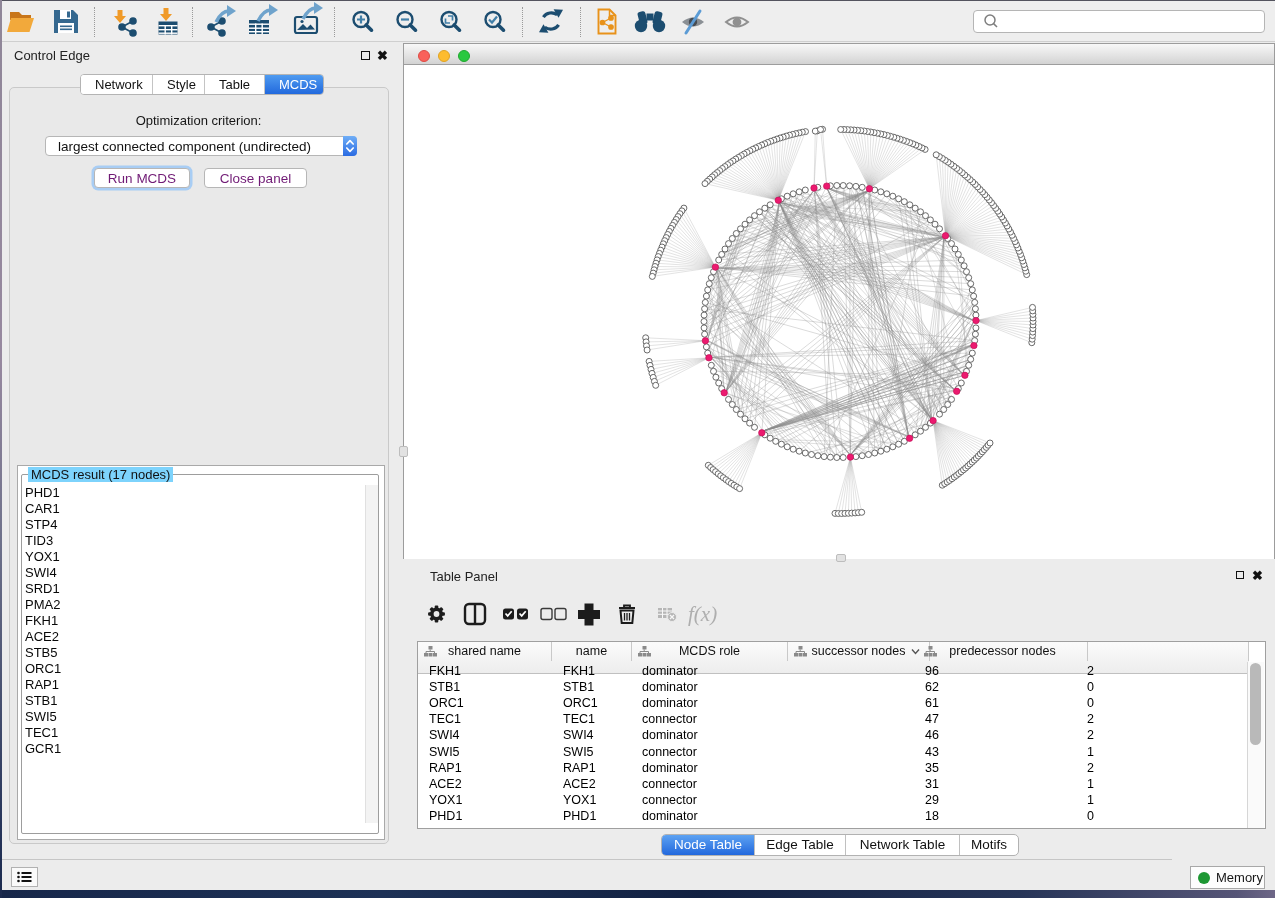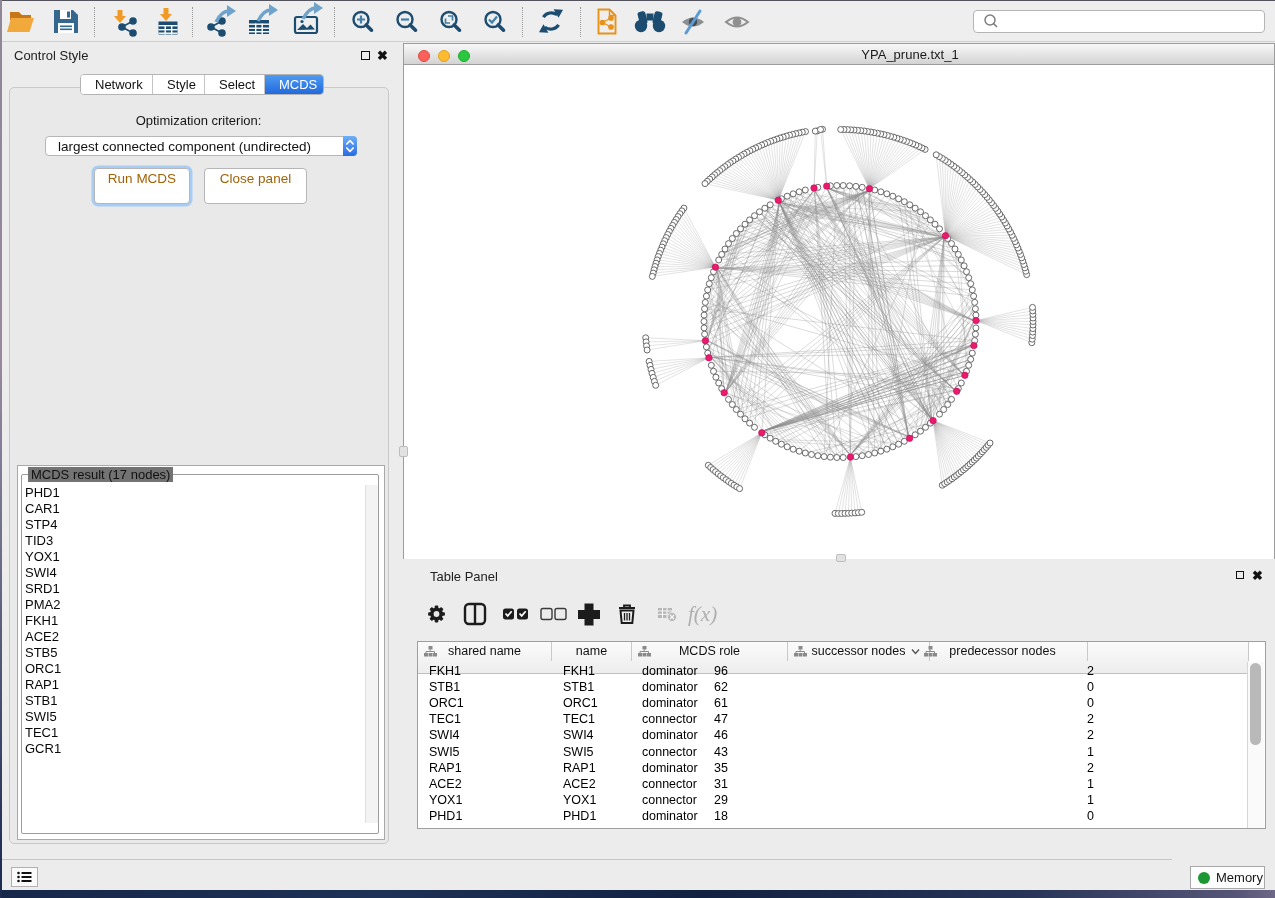--- a/index.html
+++ b/index.html
@@ -14,26 +14,26 @@
 #cpanel{left:2px;top:42px;width:395px;height:817px;background:#ececec}
 #cptitle{position:absolute;left:14px;top:48px;font-size:13px;color:#222}
 #cpbox{position:absolute;left:9px;top:87px;width:380px;height:757px;background:#e9e9e9;border:1px solid #c9c9c9;border-radius:5px;box-sizing:border-box}
 #tabs{position:absolute;left:80px;top:74px;height:19px;display:flex;border:1px solid #b4b4b4;border-radius:4px;overflow:hidden;background:#fff;z-index:3}
 #tabs .tab{padding:0 14px;line-height:19px;font-size:13px;color:#111;border-right:1px solid #c4c4c4;background:#fff}
 #tabs .tab.sel{background:linear-gradient(#4f9bf0,#2269dd);color:#fff;border-right:none}
 #optlab{position:absolute;left:0;top:113px;width:397px;text-align:center;font-size:13px;color:#161616}
 #dropdown{position:absolute;left:45px;top:136px;width:312px;height:20px;background:#fff;border:1px solid #b6b6b6;border-radius:4px;box-sizing:border-box}
 #dropdown .txt{position:absolute;left:12px;top:1px;line-height:17px;font-size:13.5px;color:#111}
 #dropdown .step{position:absolute;right:-1px;top:-1px;width:14px;height:20px;background:linear-gradient(#6faef7,#2a6be2);border-radius:0 4px 4px 0}
-.btn{position:absolute;height:36px;background:#fff;border:1px solid #b6b6b6;border-radius:4px;text-align:center;font-size:13.5px;color:#a16207;line-height:19px;box-sizing:border-box}
+.btn{position:absolute;height:20px;background:#fff;border:1px solid #b6b6b6;border-radius:4px;text-align:center;font-size:13.5px;color:#701a75;line-height:19px;box-sizing:border-box}
 #runbtn{left:94px;top:168px;width:96px;box-shadow:0 0 0 2.5px #a8cdf4}
 #closebtn{left:204px;top:168px;width:103px}
 #resultwrap{position:absolute;left:17px;top:465px;width:368px;height:375px;background:#fff;border:1px solid #a9a9a9;box-sizing:border-box}
 #groupbox{position:absolute;left:3px;top:8px;right:5px;bottom:5px;border:1px solid #9d9d9d;border-radius:2px}
-#grouptitle{position:absolute;left:6px;top:-8px;background:#737373;padding:0 3px;font-size:13px;color:#111}
+#grouptitle{position:absolute;left:6px;top:-8px;background:#7dd3fc;padding:0 3px;font-size:13px;color:#111}
 #mcdslist{position:absolute;left:7px;top:19px;font-size:13px;line-height:16px;color:#080808}
 #listscroll{position:absolute;left:347px;top:19px;width:12px;height:338px;background:#f3f3f3;border-left:1px solid #e0e0e0}
 
 #viewwin{left:403px;top:43px;width:872px;height:516px;background:#fff;border:1px solid #9c9c9c;box-sizing:border-box}
 #viewtitle{position:absolute;left:0;top:0;width:100%;height:21px;background:linear-gradient(#f8f8f8,#d3d3d3);border-bottom:1px solid #9d9d9d;box-sizing:border-box}
 #viewtitle .t{position:absolute;left:142px;right:0;top:3px;text-align:center;font-size:13px;color:#1a1a1a}
 .tl{position:absolute;top:6px;width:10px;height:10px;border-radius:50%}
 #netcanvas{position:absolute;left:0;top:21px;width:870px;height:494px;background:#fff}
 
 #hsplit{left:403px;top:559px;width:872px;height:4px;background:#ececec}
@@ -43,21 +43,21 @@
 #tpanel{left:403px;top:563px;width:872px;height:296px;background:#ececec}
 #tptitle{position:absolute;left:27px;top:6px;font-size:13px;color:#222}
 #ttoolbar{position:absolute;left:0;top:28px;width:872px;height:50px}
 #thetable{position:absolute;left:14px;top:78px;width:849px;height:188px;background:#fff;border:1px solid #9f9f9f;box-sizing:border-box}
 #thead{position:absolute;left:0;top:0;width:831px;height:32px;background:linear-gradient(#fbfbfb,#ededed);border-bottom:1px solid #c0c0c0;box-sizing:border-box}
 .hcell{position:absolute;top:0;height:19px;border-right:1px solid #c9c9c9;box-sizing:border-box;font-size:12.5px;color:#111;text-align:center;line-height:19px}
 .hicon{position:absolute;left:6px;top:4px}
 .trow{position:absolute;left:0;width:831px;height:16px;font-size:12.5px;line-height:16px;color:#000}
 .trow span{position:absolute}
 .c1{left:11px}.c2{left:145px}.c3{left:224px}
-.c4{left:296px;width:195px;text-align:left}.c5{left:520px;width:156px;text-align:right}
+.c4{left:326px;width:195px;text-align:right}.c5{left:520px;width:156px;text-align:right}
 #tscroll{position:absolute;right:1px;top:20px;width:16px;height:166px;background:#fafafa;border-left:1px solid #d6d6d6}
 #tthumb{position:absolute;left:2px;top:1px;width:11px;height:82px;background:#b9b9b9;border-radius:6px}
 
 #btabs{position:absolute;left:258px;top:271px;height:20px;display:flex;border:1px solid #b2b2b2;border-radius:5px;overflow:hidden;background:#fff}
 #btabs .bt{line-height:20px;font-size:13.5px;color:#111;border-right:1px solid #c0c0c0;text-align:center}
 #btabs .bt.sel{background:linear-gradient(#5da2f2,#2268dd);color:#fff}
 
 #statusbar{left:0;top:859px;width:1172px;height:31px;background:#ececec;border-top:1px solid #c6c6c6;box-sizing:border-box}
 #listbtn{position:absolute;left:11px;top:7px;width:27px;height:20px;background:#fafafa;border:1px solid #b1b1b1;box-sizing:border-box}
 #membtn{position:absolute;left:1190px;top:6px;width:75px;height:23px;background:#fdfdfd;border:1px solid #a8a8a8;box-sizing:border-box;font-size:13px;line-height:21px;text-align:left;padding-left:25px;color:#161616}
@@ -186,28 +186,28 @@
     </div>
   <div id="searchbox">
       <svg width="22" height="21" style="position:absolute;left:6px;top:0">
         <circle cx="10" cy="9" r="5" fill="none" stroke="#7e7e7e" stroke-width="1.5"></circle>
         <path d="M13.6 12.6 L17 16" stroke="#7e7e7e" stroke-width="1.5"></path>
       </svg>
     </div>
 </div>
 
 <div class="abs" id="cpanel"></div>
-<div class="abs" id="cptitle">Control Style</div>
+<div class="abs" id="cptitle">Control Edge</div>
 <div class="abs" style="left:361px;top:51px;width:9px;height:9px;border:1.5px solid #111;box-sizing:border-box"></div>
 <div class="abs" style="left:377px;top:48px;font-size:13px;font-weight:bold;color:#111">✖</div>
 <div class="abs" id="cpbox"></div>
 <div class="abs" id="tabs" style="position:absolute">
   <div class="tab" style="width:43px;text-align:center">Network</div>
   <div class="tab" style="width:23px;text-align:right">Style</div>
-  <div class="tab" style="width:31px;text-align:center">Select</div>
+  <div class="tab" style="width:31px;text-align:center">Table</div>
   <div class="tab sel" style="width:30px;text-align:center">MCDS</div>
 </div>
 <div class="abs" id="optlab">Optimization criterion:</div>
 <div class="abs" id="dropdown">
   <div class="txt">largest connected component (undirected)</div>
   <div class="step"><svg width="14" height="20">
         <path d="M3.8 8 L7 4.6 L10.2 8" stroke="#fff" stroke-width="1.7" fill="none" stroke-linecap="round" stroke-linejoin="round"></path>
         <path d="M3.8 12 L7 15.4 L10.2 12" stroke="#fff" stroke-width="1.7" fill="none" stroke-linecap="round" stroke-linejoin="round"></path>
       </svg></div>
 </div>
@@ -219,21 +219,20 @@
     </div>
   <div id="mcdslist">PHD1<br>CAR1<br>STP4<br>TID3<br>YOX1<br>SWI4<br>SRD1<br>PMA2<br>FKH1<br>ACE2<br>STB5<br>ORC1<br>RAP1<br>STB1<br>SWI5<br>TEC1<br>GCR1</div>
   <div id="listscroll"></div>
 </div>
 
 <div class="abs" id="viewwin">
   <div id="viewtitle">
     <div class="tl" style="left:14px;background:#f9615a;border:0.5px solid #dd4b44"></div>
     <div class="tl" style="left:34px;background:#fdbc2f;border:0.5px solid #e0a321"></div>
     <div class="tl" style="left:54px;background:#29c83f;border:0.5px solid #1fa82e"></div>
-    <div class="t">YPA_prune.txt_1</div>
   </div>
   <div id="netcanvas">
       <svg width="871" height="494" viewBox="0 0 871 494" style="position:absolute;left:0;top:0">
         <path d="M375.2 137.1L557.3 195M375.2 137.1L554.3 189.4M375.2 137.1L551 184M375.2 137.1L547.5 178.6M375.2 137.1L543.7 173.5M375.2 137.1L541.5 170.7M375.2 137.1L470.7 388M375.2 137.1L476.8 386.2M375.2 137.1L482.8 384.2M375.2 137.1L488.8 381.8M375.2 137.1L494.6 379.2M375.2 137.1L500.3 376.3M375.2 137.1L328.3 339.5M375.2 137.1L332.3 344.5M375.2 137.1L336.5 349.2M375.2 137.1L341 353.8M375.2 137.1L345.6 358.1M375.2 137.1L350.5 362.3M375.2 137.1L357.8 367.8M375.2 137.1L482.8 384.2M375.2 137.1L488.8 381.8M375.2 137.1L494.6 379.2M375.2 137.1L500.3 376.3M375.2 137.1L505.6 373.3M375.2 137.1L511.2 369.8M375.2 137.1L516.5 366.2M375.2 137.1L570.7 237.4M375.2 137.1L569.6 231.1M410.4 125L426.4 392.2M410.4 125L432.8 392.5M410.4 125L439.2 392.5M410.4 125L300.1 250.1M410.4 125L300 256.5M410.4 125L300.1 262.9M410.4 125L300.6 269.2M410.4 125L529.1 355.6M410.4 125L535.5 349.2M410.4 125L539.7 344.5M410.4 125L543.7 339.5M410.4 125L547.5 334.4M422.9 123.1L547.5 178.6M422.9 123.1L543.7 173.5M422.9 123.1L541.5 170.7M422.9 123.1L535.5 163.8M422.9 123.1L531 159.2M422.9 123.1L526.4 154.9M422.9 123.1L521.5 150.7M422.9 123.1L526.4 358.1M422.9 123.1L529.1 355.6M422.9 123.1L535.5 349.2M422.9 123.1L539.7 344.5M422.9 123.1L543.7 339.5M422.9 123.1L547.5 334.4M422.9 123.1L526.4 358.1M422.9 123.1L529.1 355.6M465 125.7L341 159.2M465 125.7L336.5 163.8M465 125.7L332.3 168.5M465 125.7L328.3 173.5M465 125.7L324.5 178.6M465 125.7L321 184M465 125.7L317.7 189.4M465 125.7L321 184M465 125.7L317.7 189.4M465 125.7L314.7 195M465 125.7L311.4 202.1M465 125.7L309.5 206.7M465 125.7L307.3 212.7M465 125.7L305.3 218.7M465 125.7L300 256.5M465 125.7L300.1 262.9M465 125.7L300.6 269.2M465 125.7L464.5 389.5M465 125.7L470.7 388M465 125.7L476.8 386.2M540 172L300.6 243.8M540 172L300.1 250.1M540 172L300 256.5M540 172L300.1 262.9M540 172L300.6 269.2M540 172L301.4 275.7M540 172L511.2 369.8M540 172L516.5 366.2M540 172L521.5 362.3M540 172L526.4 358.1M540 172L529.1 355.6M540 172L535.5 349.2M540 172L539.7 344.5M540 172L317.7 189.4M540 172L314.7 195M540 172L311.4 202.1M540 172L309.5 206.7M540 172L307.3 212.7M540 172L305.3 218.7M540 172L303.7 224.9M540 172L328.3 339.5M540 172L332.3 344.5M540 172L336.5 349.2M540 172L341 353.8M540 172L345.6 358.1M540 172L383.2 131.2M540 172L377.4 133.8M540 172L374.3 135.3M540 172L366.2 139.8M540 172L360.8 143.2M570 255.6L360.8 143.2M570 255.6L355.5 146.8M570 255.6L350.5 150.7M570 255.6L345.6 154.9M570 255.6L341 159.2M570 255.6L336.5 163.8M570 255.6L332.3 168.5M570 255.6L328.3 173.5M570 255.6L511.2 369.8M570 255.6L516.5 366.2M570 255.6L521.5 362.3M570 255.6L526.4 358.1M567.9 280.2L332.3 344.5M567.9 280.2L336.5 349.2M567.9 280.2L341 353.8M567.9 280.2L357.8 367.8M567.9 280.2L360.8 369.8M567.9 280.2L366.2 373.2M567.9 280.2L371.7 376.3M567.9 280.2L377.4 379.2M559.1 309.5L410 123M559.1 309.5L401.3 125M559.1 309.5L395.2 126.8M559.1 309.5L389.2 128.8M559.1 309.5L383.2 131.2M559.1 309.5L377.4 133.8M559.1 309.5L374.3 135.3M559.1 309.5L301.3 237.4M551 325.3L360.8 143.2M551 325.3L355.5 146.8M551 325.3L350.5 150.7M551 325.3L374.3 135.3M551 325.3L366.2 139.8M551 325.3L360.8 143.2M551 325.3L355.5 146.8M551 325.3L350.5 150.7M551 325.3L357.8 367.8M551 325.3L360.8 369.8M527.7 354.2L505.8 139.8M527.7 354.2L500.3 136.7M527.7 354.2L494.6 133.8M527.7 354.2L360.8 143.2M527.7 354.2L355.5 146.8M527.7 354.2L350.5 150.7M527.7 354.2L395.2 126.8M527.7 354.2L389.2 128.8M527.7 354.2L383.2 131.2M527.7 354.2L377.4 133.8M527.7 354.2L374.3 135.3M527.7 354.2L366.2 139.8M527.7 354.2L360.8 143.2M527.7 354.2L355.5 146.8M527.7 354.2L321 184M527.7 354.2L317.7 189.4M504.6 371.6L301.4 275.7M504.6 371.6L302.4 281.9M504.6 371.6L303.7 288.1M504.6 371.6L304.9 292.8M504.6 371.6L465.4 123.7M504.6 371.6L458.2 122.3M504.6 371.6L451.9 121.4M504.6 371.6L445.6 120.8M504.6 371.6L439.2 120.5M504.6 371.6L465.4 123.7M504.6 371.6L458.2 122.3M504.6 371.6L451.9 121.4M446.3 390.1L309.5 206.7M446.3 390.1L307.3 212.7M446.3 390.1L305.3 218.7M446.3 390.1L303.7 224.9M446.3 390.1L302.4 231.1M446.3 390.1L301.3 237.4M446.3 390.1L571.9 250.1M446.3 390.1L571.4 243.8M446.3 390.1L570.7 237.4M446.3 390.1L571.4 269.2M446.3 390.1L571.9 262.9M446.3 390.1L572 255.6M446.3 390.1L571.9 250.1M446.3 390.1L571.4 243.8M446.3 390.1L570.7 237.4M446.3 390.1L569.6 231.1M446.3 390.1L568.3 224.9M446.3 390.1L451.9 121.4M446.3 390.1L445.6 120.8M446.3 390.1L439.2 120.5M358.9 366.1L557.3 318M358.9 366.1L560.9 310.3M358.9 366.1L562.5 306.3M358.9 366.1L564.7 300.3M358.9 366.1L566.7 294.3M358.9 366.1L568.3 288.1M358.9 366.1L560.9 310.3M358.9 366.1L562.5 306.3M358.9 366.1L564.7 300.3M358.9 366.1L566.7 294.3M358.9 366.1L568.3 288.1M358.9 366.1L569.9 280.6M358.9 366.1L570.7 275.6M358.9 366.1L560.9 310.3M358.9 366.1L562.5 306.3M358.9 366.1L564.7 300.3M358.9 366.1L566.7 294.3M358.9 366.1L568.3 288.1M358.9 366.1L569.9 280.6M358.9 366.1L570.7 275.6M321.9 326.7L422.7 121.1M321.9 326.7L413.8 122.3M321.9 326.7L410 123M321.9 326.7L401.3 125M321.9 326.7L395.2 126.8M321.9 326.7L389.2 128.8M321.9 326.7L383.2 131.2M321.9 326.7L377.4 133.8M321.9 326.7L488.8 131.2M321.9 326.7L482.8 128.8M321.9 326.7L476.8 126.8M321.9 326.7L470.7 125M321.9 326.7L465.4 123.7M321.9 326.7L458.2 122.3M306.9 292.3L568.3 288.1M306.9 292.3L569.9 280.6M306.9 292.3L570.7 275.6M306.9 292.3L389.2 384.2M306.9 292.3L395.2 386.2M306.9 292.3L401.3 388M306.9 292.3L407.5 389.5M306.9 292.3L547.5 334.4M306.9 292.3L552.7 326.3M306.9 292.3L554.3 323.6M303.3 275.4L494.6 379.2M303.3 275.4L500.3 376.3M303.3 275.4L505.6 373.3M303.3 275.4L345.6 154.9M303.3 275.4L341 159.2M303.3 275.4L336.5 163.8M303.3 275.4L332.3 168.5M303.3 275.4L328.3 173.5M313.2 202.9L569.6 231.1M313.2 202.9L568.3 224.9M313.2 202.9L566.7 218.7M313.2 202.9L564.7 212.7M313.2 202.9L562.5 206.7M313.2 202.9L560.1 200.8M313.2 202.9L557.3 195M313.2 202.9L332.3 344.5M313.2 202.9L336.5 349.2M313.2 202.9L341 353.8M313.2 202.9L420.1 391.6M313.2 202.9L426.4 392.2M313.2 202.9L432.8 392.5M313.2 202.9L439.2 392.5M313.2 202.9L320.2 327.8M313.2 202.9L324.5 334.4M420.1 391.6L526.4 154.9M570.7 237.4L395.2 386.2M401.3 388L526.4 358.1M445.6 120.8L554.3 323.6M432.8 120.5L420.1 391.6M320.2 327.8L311.4 202.1M302.4 231.1L350.5 150.7M426.4 392.2L554.3 323.6M516.5 146.8L476.8 386.2M551 184L482.8 128.8M476.8 126.8L560.1 200.8M570.7 275.6L300.6 243.8M305.3 218.7L432.8 392.5M300.6 243.8L476.8 386.2M560.9 310.3L309.5 306.3M571.9 262.9L374.3 135.3M531 159.2L445.6 120.8M311.4 202.1L552.7 326.3M526.4 154.9L302.4 281.9M569.6 231.1L531 159.2M300.1 262.9L464.5 389.5M516.5 366.2L302.4 231.1M366.2 139.8L303.7 288.1" stroke="#8a8a8a" stroke-width="0.6" stroke-opacity="0.52" fill="none"></path>
         <path d="M555.3 317.4L511.8 146M569.2 242.1L528.6 353.3M304.4 281.7L359.1 366.2M421.4 123.3L507.8 143.4M545.2 334.1L463 387.8M318.1 192.9L437 122.5M351.2 152.7L304.1 233.1M322.5 327.7L461.6 388M567.7 281L491.4 378.5M567.4 282.8L497.8 375.4M315.8 315.8L465.1 387.3M409.2 387.8L305.3 285.9M375.7 376.2L479.5 383.2M305 284.6L416.7 389.1M319.5 322.7L305 228.1M566 224L543.1 337M493.6 377.5L372.9 374.7M544.5 335.2L414 388.7M308.3 297.1L385.3 380.6M338.1 348L302 255.2M446.1 122.9L320.7 188.1M562.2 301.5L556.2 197.3M561.8 210.4L464.6 125.6M506 142.2L396.5 128.4M568.2 278.5L489.7 133.7M305.9 288.7L455.4 389.1M359.9 146.2L537.4 168.9M302.2 248.6L338.2 164.9M305.1 228.1L368 141M563.6 297.5L551.7 188.9M310.3 303L433.2 390.5M433.4 122.5L321.2 187.3M310 210.9L399.1 127.7M488.3 379.9L323.5 329.2M557.4 199.8L394.2 129.2M307.5 294.5L335.6 167.7M454.2 389.3L563.4 297.9M498 375.3L562.4 300.9M369.6 140.1L512.1 146.2M437.4 122.5L303.3 238.1M365.7 142.4L304.9 284.4M448.5 123.1L561.7 210.1M477 384.1L313 309.7M570 253.2L508.7 143.9M435.3 390.5L547.9 330.3M498.2 137.8L569.8 249M564.6 294.1L472.8 385.3M303 239.9L375.7 376.2M303.8 278.4L371.9 374.2M455.7 124L537.7 169.3M339.9 163.2L419.7 123.5M330.2 338.7L305.9 224.4" stroke="#8a8a8a" stroke-width="0.6" stroke-opacity="0.45" fill="none"></path>
         <path d="M374.3 135.3L401.5 66.6M374.3 135.3L398.3 67.2M374.3 135.3L395.1 67.9M374.3 135.3L391.9 68.6M374.3 135.3L388.7 69.4M374.3 135.3L385.5 70.2M374.3 135.3L382.3 71.1M374.3 135.3L379.2 72.1M374.3 135.3L376.1 73M374.3 135.3L372.9 74.1M374.3 135.3L369.9 75.2M374.3 135.3L366.8 76.3M374.3 135.3L363.7 77.5M374.3 135.3L360.7 78.8M374.3 135.3L357.7 80.1M374.3 135.3L354.7 81.5M374.3 135.3L351.7 82.9M374.3 135.3L348.8 84.3M374.3 135.3L345.9 85.8M374.3 135.3L343 87.4M374.3 135.3L340.1 89M374.3 135.3L337.3 90.7M374.3 135.3L334.5 92.4M374.3 135.3L331.7 94.1M374.3 135.3L329 95.9M374.3 135.3L326.2 97.7M374.3 135.3L323.6 99.6M374.3 135.3L320.9 101.6M374.3 135.3L318.3 103.5M374.3 135.3L315.7 105.6M374.3 135.3L313.2 107.6M374.3 135.3L310.6 109.7M374.3 135.3L308.2 111.9M374.3 135.3L305.7 114.1M374.3 135.3L303.3 116.3M374.3 135.3L301 118.6M465.4 123.7L521.1 84.4M465.4 123.7L518 82.9M465.4 123.7L515 81.5M465.4 123.7L511.9 80.1M465.4 123.7L508.8 78.8M465.4 123.7L505.7 77.6M465.4 123.7L502.5 76.4M465.4 123.7L499.4 75.3M465.4 123.7L496.2 74.2M465.4 123.7L493 73.2M465.4 123.7L489.8 72.2M465.4 123.7L486.5 71.3M465.4 123.7L483.3 70.4M465.4 123.7L480 69.6M465.4 123.7L476.7 68.9M465.4 123.7L473.4 68.2M465.4 123.7L470.1 67.6M465.4 123.7L466.8 67M465.4 123.7L463.5 66.5M465.4 123.7L460.2 66M465.4 123.7L456.8 65.6M465.4 123.7L453.5 65.3M465.4 123.7L450.1 65M465.4 123.7L446.8 64.8M465.4 123.7L443.4 64.6M465.4 123.7L440 64.5M465.4 123.7L436.7 64.5M541.5 170.7L622.7 209.6M541.5 170.7L621.8 206.2M541.5 170.7L620.9 202.8M541.5 170.7L619.9 199.5M541.5 170.7L618.8 196.1M541.5 170.7L617.7 192.8M541.5 170.7L616.5 189.5M541.5 170.7L615.2 186.3M541.5 170.7L613.9 183M541.5 170.7L612.5 179.8M541.5 170.7L611.1 176.6M541.5 170.7L609.6 173.4M541.5 170.7L608.1 170.3M541.5 170.7L606.5 167.1M541.5 170.7L604.8 164M541.5 170.7L603.1 161M541.5 170.7L601.4 158M541.5 170.7L599.5 155M541.5 170.7L597.7 152M541.5 170.7L595.7 149.1M541.5 170.7L593.8 146.2M541.5 170.7L591.7 143.3M541.5 170.7L589.6 140.5M541.5 170.7L587.5 137.7M541.5 170.7L585.3 135M541.5 170.7L583.1 132.3M541.5 170.7L580.8 129.6M541.5 170.7L578.5 127M541.5 170.7L576.1 124.5M541.5 170.7L573.6 121.9M541.5 170.7L571.2 119.4M541.5 170.7L568.7 117M541.5 170.7L566.1 114.6M541.5 170.7L563.5 112.3M541.5 170.7L560.8 110M541.5 170.7L558.2 107.7M541.5 170.7L555.4 105.5M541.5 170.7L552.7 103.4M541.5 170.7L549.9 101.3M541.5 170.7L547 99.2M541.5 170.7L544.1 97.2M541.5 170.7L541.2 95.3M541.5 170.7L538.3 93.4M541.5 170.7L535.3 91.6M541.5 170.7L532.2 89.8M572 255.6L627.8 277.7M572 255.6L628.2 274.2M572 255.6L628.5 270.6M572 255.6L628.7 267.1M572 255.6L628.9 263.6M572 255.6L629 260M572 255.6L629 256.5M572 255.6L629 253M572 255.6L628.9 249.4M572 255.6L628.7 245.9M572 255.6L628.5 242.4M529.1 355.6L538.3 420.2M529.1 355.6L540.7 418.6M529.1 355.6L543.2 417M529.1 355.6L545.6 415.4M529.1 355.6L548 413.7M529.1 355.6L550.3 412M529.1 355.6L552.6 410.3M529.1 355.6L554.9 408.5M529.1 355.6L557.2 406.7M529.1 355.6L559.5 404.8M529.1 355.6L561.7 403M529.1 355.6L563.9 401M529.1 355.6L566 399.1M529.1 355.6L568.2 397.1M529.1 355.6L570.3 395.1M529.1 355.6L572.4 393.1M529.1 355.6L574.4 391M529.1 355.6L576.4 388.9M529.1 355.6L578.4 386.8M529.1 355.6L580.3 384.6M529.1 355.6L582.3 382.4M529.1 355.6L584.1 380.2M529.1 355.6L586 378M446.4 392.1L431 448.4M446.4 392.1L434.3 448.5M446.4 392.1L437.7 448.5M446.4 392.1L441 448.4M446.4 392.1L444.4 448.3M446.4 392.1L447.7 448.1M446.4 392.1L451.1 447.9M446.4 392.1L454.4 447.6M446.4 392.1L457.7 447.3M357.8 367.8L304.3 400.3M357.8 367.8L306.7 402.5M357.8 367.8L309.1 404.6M357.8 367.8L311.6 406.7M357.8 367.8L314.2 408.8M357.8 367.8L316.7 410.8M357.8 367.8L319.3 412.7M357.8 367.8L322 414.7M357.8 367.8L324.6 416.6M357.8 367.8L327.3 418.4M357.8 367.8L330 420.2M357.8 367.8L332.8 421.9M357.8 367.8L335.6 423.6M301.4 275.7L241.7 272.8M301.4 275.7L242.1 276.9M301.4 275.7L242.5 280.9M301.4 275.7L243.1 285M304.9 292.8L245.1 296.4M304.9 292.8L246 300.4M304.9 292.8L247 304.4M304.9 292.8L248 308.4M304.9 292.8L249.2 312.4M304.9 292.8L250.4 316.4M304.9 292.8L251.7 320.3M311.4 202.1L279.9 143.1M311.4 202.1L277.9 145.9M311.4 202.1L275.9 148.7M311.4 202.1L274 151.6M311.4 202.1L272.2 154.5M311.4 202.1L270.4 157.4M311.4 202.1L268.6 160.4M311.4 202.1L266.9 163.4M311.4 202.1L265.3 166.4M311.4 202.1L263.7 169.5M311.4 202.1L262.2 172.6M311.4 202.1L260.7 175.7M311.4 202.1L259.3 178.8M311.4 202.1L258 182M311.4 202.1L256.7 185.2M311.4 202.1L255.4 188.4M311.4 202.1L254.2 191.6M311.4 202.1L253.1 194.9M311.4 202.1L252 198.2M311.4 202.1L251 201.5M311.4 202.1L250.1 204.8M311.4 202.1L249.2 208.1M311.4 202.1L248.3 211.4M410 123L413.3 65.9M410 123L411.3 66.1M422.7 121.1L418.5 64.3M422.7 121.1L416.5 64.5" stroke="#9a9a9a" stroke-width="0.55" stroke-opacity="0.5" fill="none"></path>
         <g fill="#fff" stroke="#595959" stroke-width="0.9">
           <circle cx="571.9" cy="250.1" r="3"></circle>
           <circle cx="571.4" cy="243.8" r="3"></circle>
           <circle cx="570.7" cy="237.4" r="3"></circle>
@@ -733,20 +732,26 @@
           <span class="c2">PHD1</span>
           <span class="c3">dominator</span>
           <span class="c4">18</span>
           <span class="c5">0</span>
         </div>
       </div>
     <div id="tscroll">
         <div id="tthumb"></div>
       </div>
   </div>
+  <div id="btabs">
+    <div class="bt sel" style="width:92px">Node Table</div>
+    <div class="bt" style="width:90px">Edge Table</div>
+    <div class="bt" style="width:113px">Network Table</div>
+    <div class="bt" style="width:58px;border-right:none">Motifs</div>
+  </div>
 </div>
 
 <div class="abs" id="statusbar">
   <div id="listbtn"><svg width="25" height="18" viewBox="0 0 25 18">
         <g fill="#111">
           <circle cx="6.5" cy="5" r="1.3"></circle>
           <circle cx="6.5" cy="9" r="1.3"></circle>
           <circle cx="6.5" cy="13" r="1.3"></circle>
           <rect x="9.5" y="4" width="10" height="2"></rect>
           <rect x="9.5" y="8" width="10" height="2"></rect>

